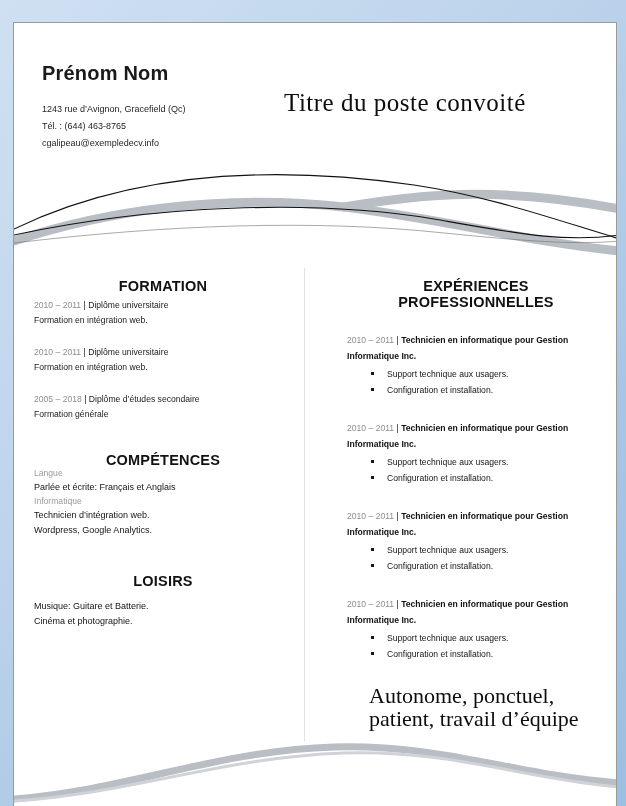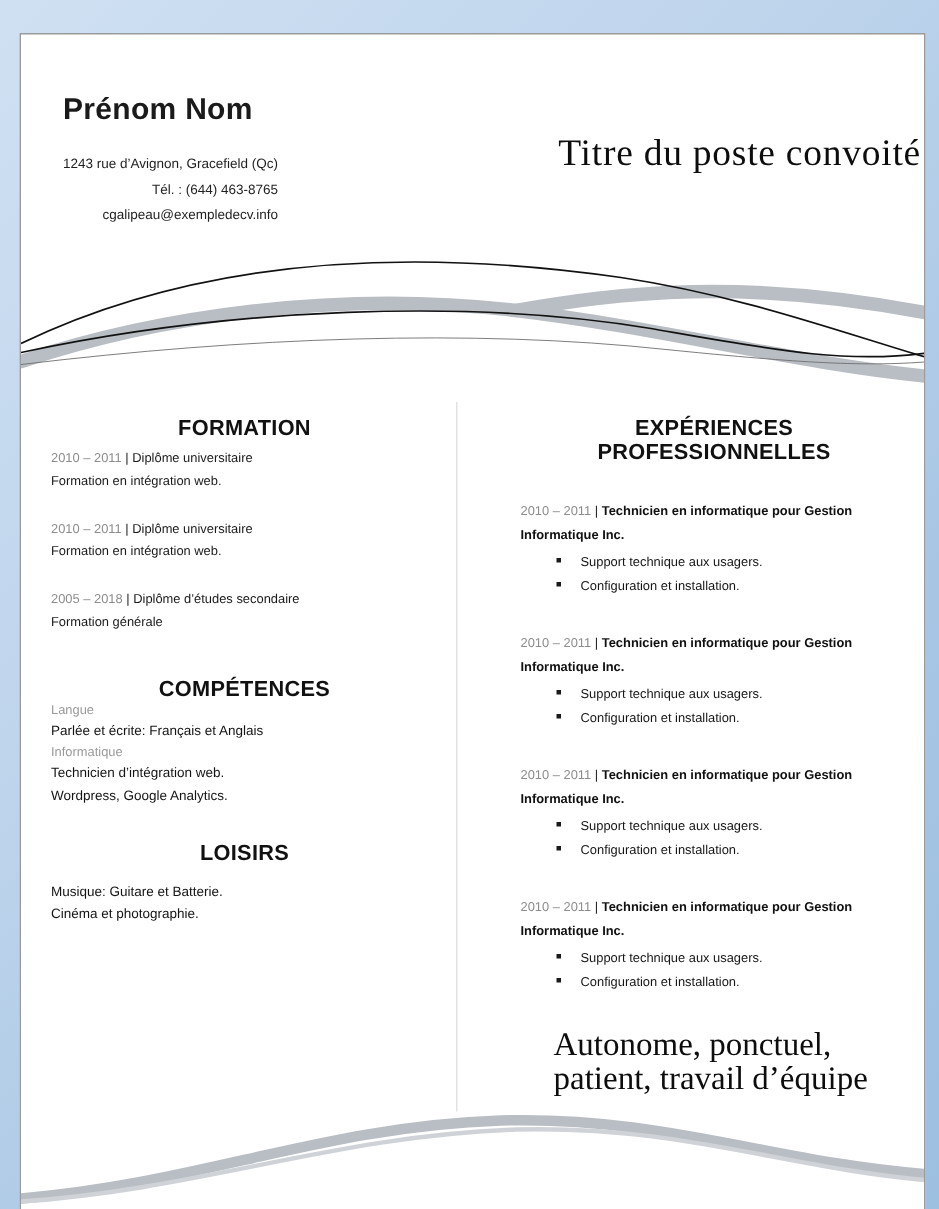--- a/index.html
+++ b/index.html
@@ -36,28 +36,28 @@
     letter-spacing: 0.2px;
   }
   .contact {
     position: absolute;
     left: 28px;
     top: 78px;
     font-size: 9px;
     color: #1f1f1f;
     line-height: 17px;
   }
-  .contact div { white-space: nowrap; text-align: right; }
+  .contact div { white-space: nowrap; }
 
   .job-title {
     position: absolute;
     left: 270px;
     top: 66px;
     width: 330px;
-    text-align: right;
+    text-align: left;
     font-family: "Liberation Serif", serif;
     font-size: 25px;
     color: #0d0d0d;
     letter-spacing: 0.5px;
   }
 
   
   .wave-top {
     position: absolute;
     left: 0;
@@ -231,21 +231,21 @@
         <div class="sub-label">Langue</div>
         <div class="plain">Parlée et écrite: Français et Anglais</div>
       </div>
       <div>
         <div class="sub-label">Informatique</div>
         <div class="plain">Technicien d’intégration web.</div>
         <div class="plain">Wordpress, Google Analytics.</div>
       </div>
     </div>
 
-    <div class="sec-title" style="margin-top:22px; margin-bottom:10px;">LOISIRS</div>
+    <div class="sec-title" style="margin-top:34px; margin-bottom:10px;">LOISIRS</div>
     <div>
       <div class="plain">Musique: Guitare et Batterie.</div>
       <div class="plain">Cinéma et photographie.</div>
     </div>
   </div>
 
   <div class="col-right">
 
     <div class="sec-title" style="margin-bottom:22px;">EXPÉRIENCES PROFESSIONNELLES</div>
 

